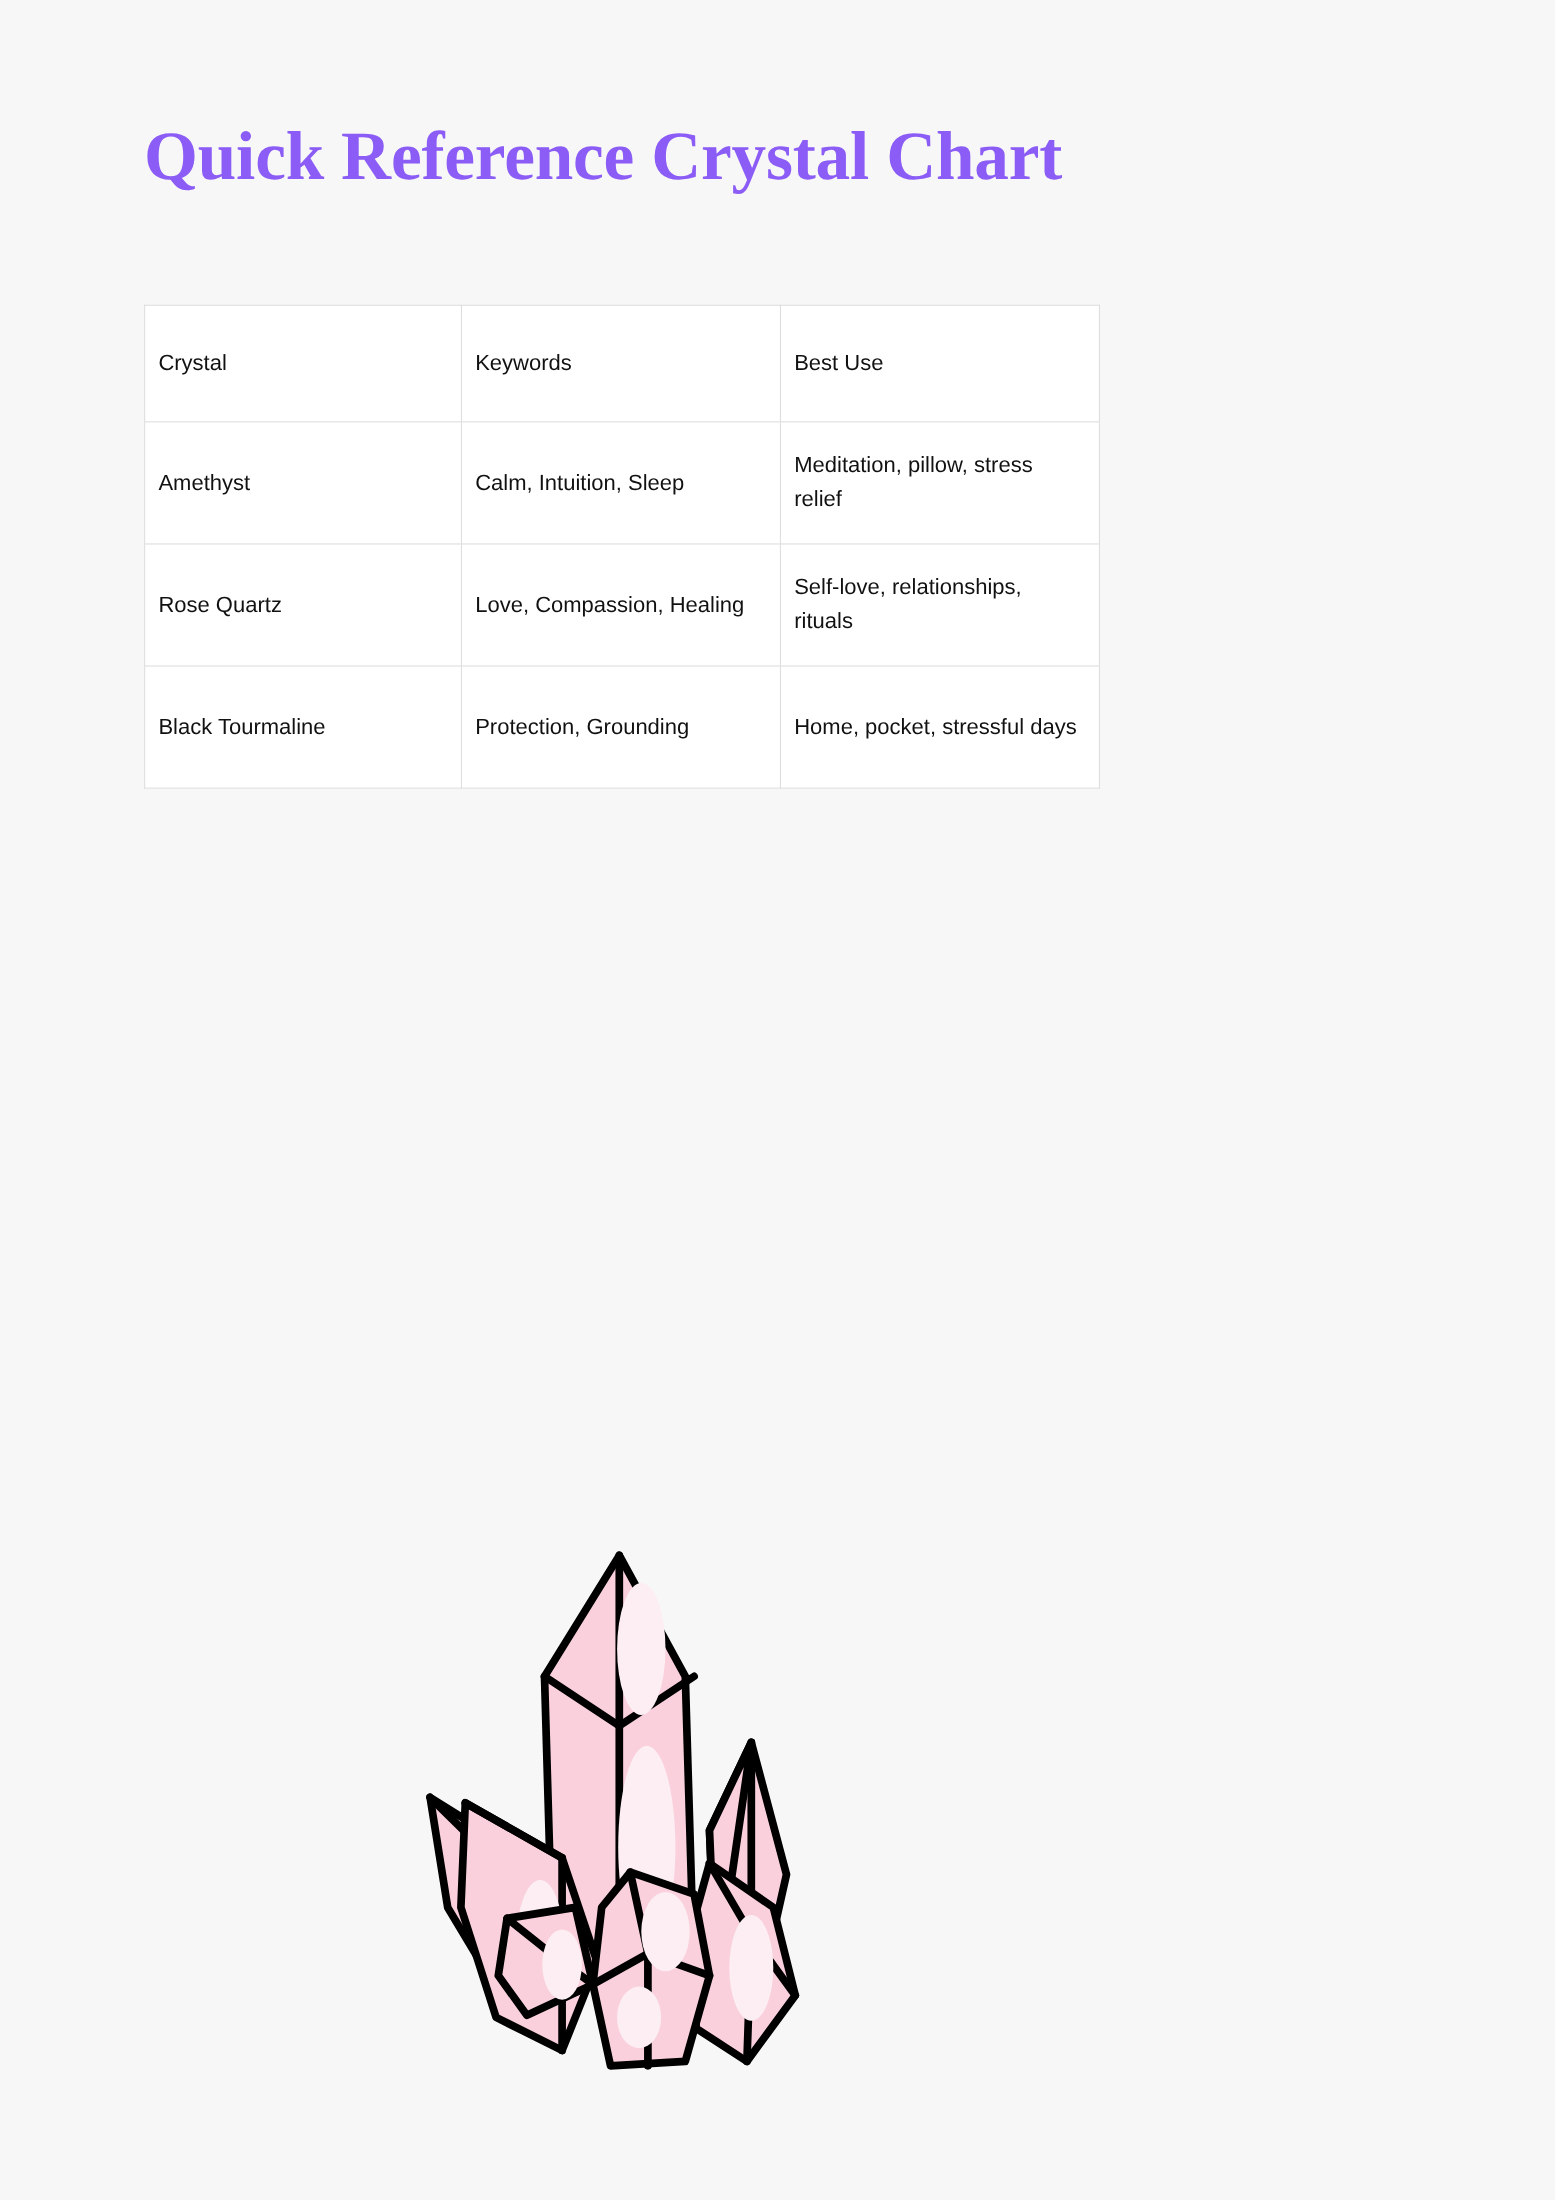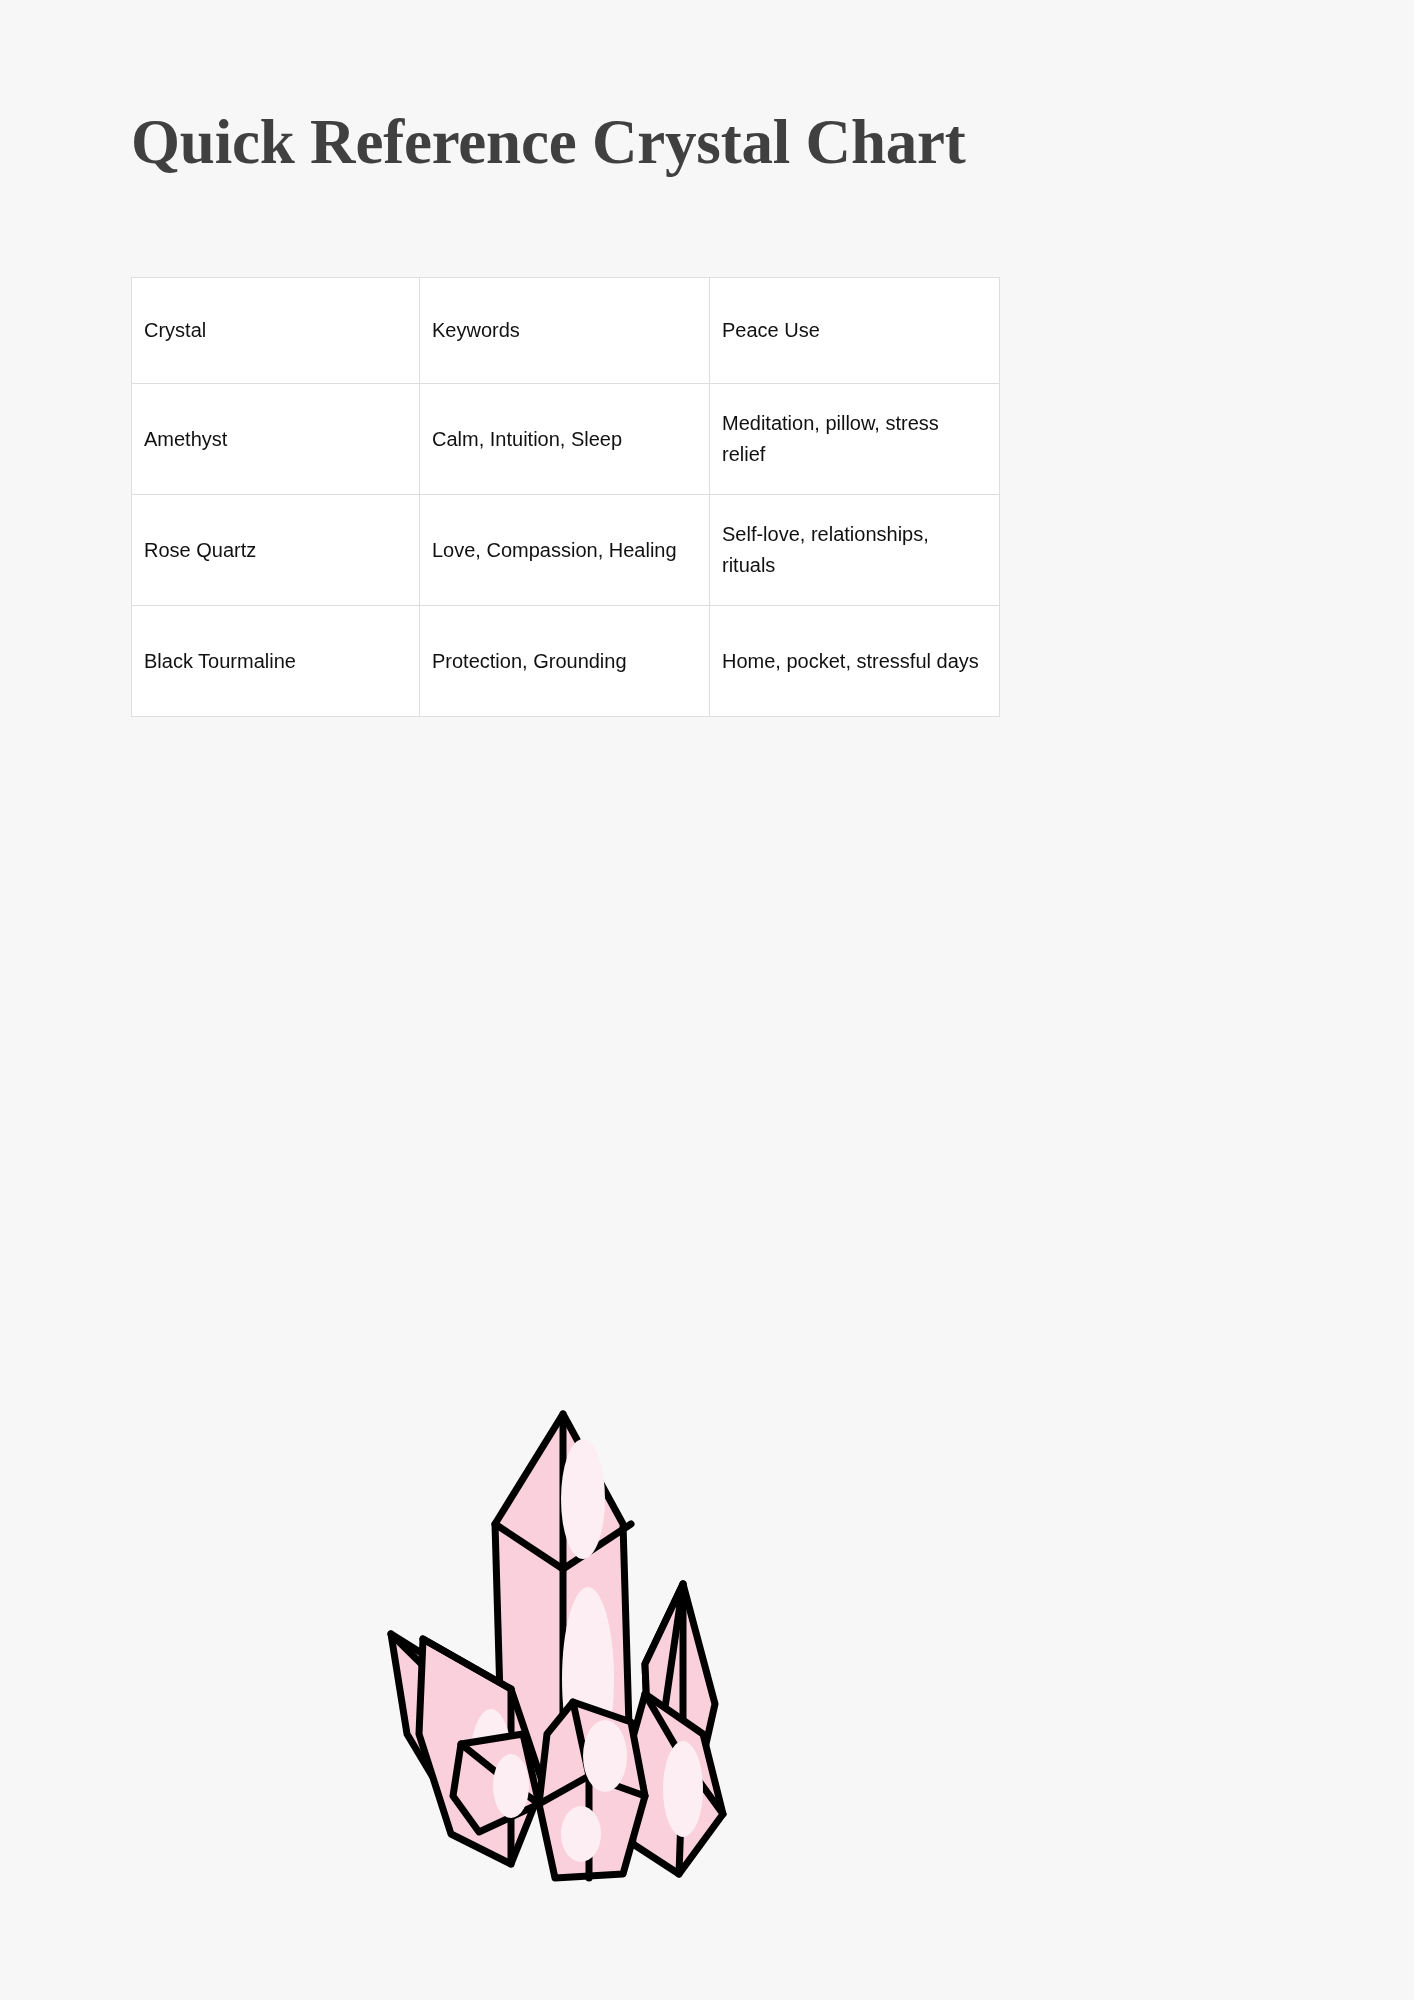--- a/index.html
+++ b/index.html
@@ -20,21 +20,21 @@
     background: #f7f7f7;
   }
   .title {
     position: absolute;
     left: 131px;
     top: 108px;
     font-family: "Liberation Serif", serif;
     font-weight: bold;
     font-size: 63px;
     line-height: 1.1;
-    color: #404040;
+    color: #8b5cf6;
     letter-spacing: -0.2px;
     white-space: nowrap;
   }
   .table-wrap {
     position: absolute;
     left: 131px;
     top: 277px;
     width: 868px;
   }
   table.ref {
@@ -89,21 +89,21 @@
     <table class="ref">
       <colgroup>
         <col class="c1">
           <col class="c2">
           <col class="c3">
       </colgroup>
       <thead>
         <tr>
           <th>Crystal</th>
           <th>Keywords</th>
-          <th>Peace Use</th>
+          <th>Best Use</th>
         </tr>
       </thead>
       <tbody>
         <tr>
           <td>Amethyst</td>
           <td>Calm, Intuition, Sleep</td>
           <td>Meditation, pillow, stress relief</td>
         </tr>
         <tr>
           <td>Rose Quartz</td>

